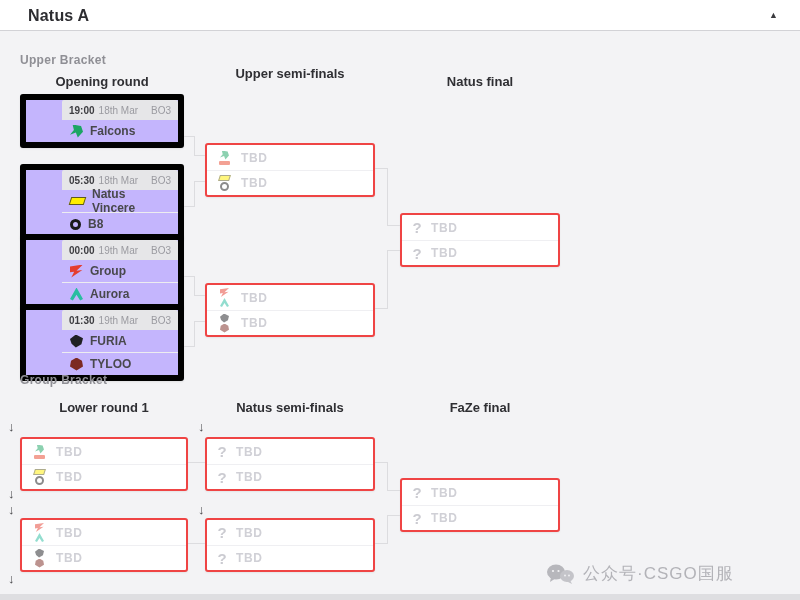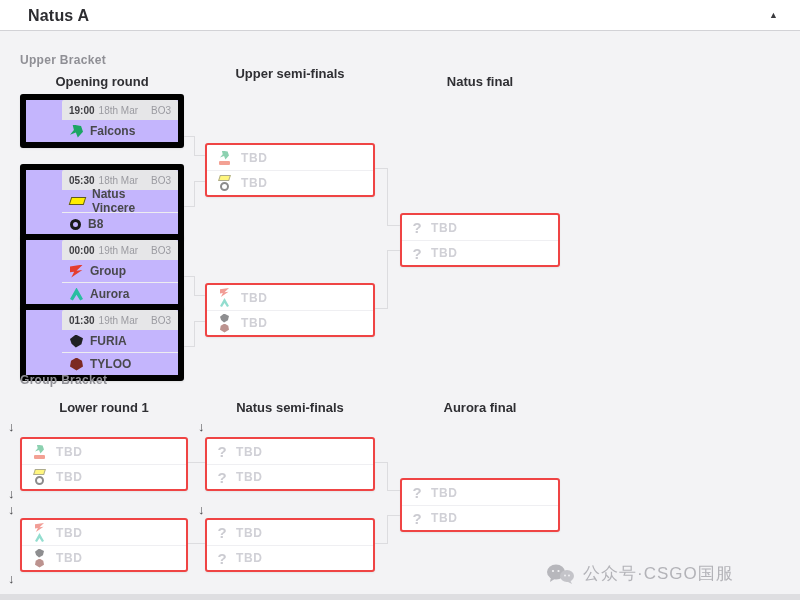--- a/index.html
+++ b/index.html
@@ -217,21 +217,21 @@
   <div class="cline" style="left:375px;top:168px;width:13px;height:1px"></div>
   <div class="cline" style="left:387px;top:168px;width:1px;height:58px"></div>
   <div class="cline" style="left:387px;top:225px;width:13px;height:1px"></div>
   <div class="cline" style="left:375px;top:308px;width:13px;height:1px"></div>
   <div class="cline" style="left:387px;top:251px;width:1px;height:58px"></div>
   <div class="cline" style="left:387px;top:250px;width:13px;height:1px"></div>
 
   <div class="seclabel" style="left:20px;top:373px">Group Bracket</div>
   <div class="colhead" style="left:20px;top:400px;width:168px">Lower round 1</div>
   <div class="colhead" style="left:205px;top:400px;width:170px">Natus semi-finals</div>
-  <div class="colhead" style="left:400px;top:400px;width:160px">Aurora final</div>
+  <div class="colhead" style="left:400px;top:400px;width:160px">FaZe final</div>
 
   <div class="tbox" style="left:20px;top:437px;width:168px">
     <div class="tbrow">
       <span class="stack">
         <span class="ic sm ic-falcon" style="background: rgb(28, 165, 100);"></span>
         <span class="ic sm ic-nrg" style="background: rgb(232, 69, 44);"></span>
       </span>
       <span class="tbd">TBD</span>
     </div>
     <div class="tbrow bt">

